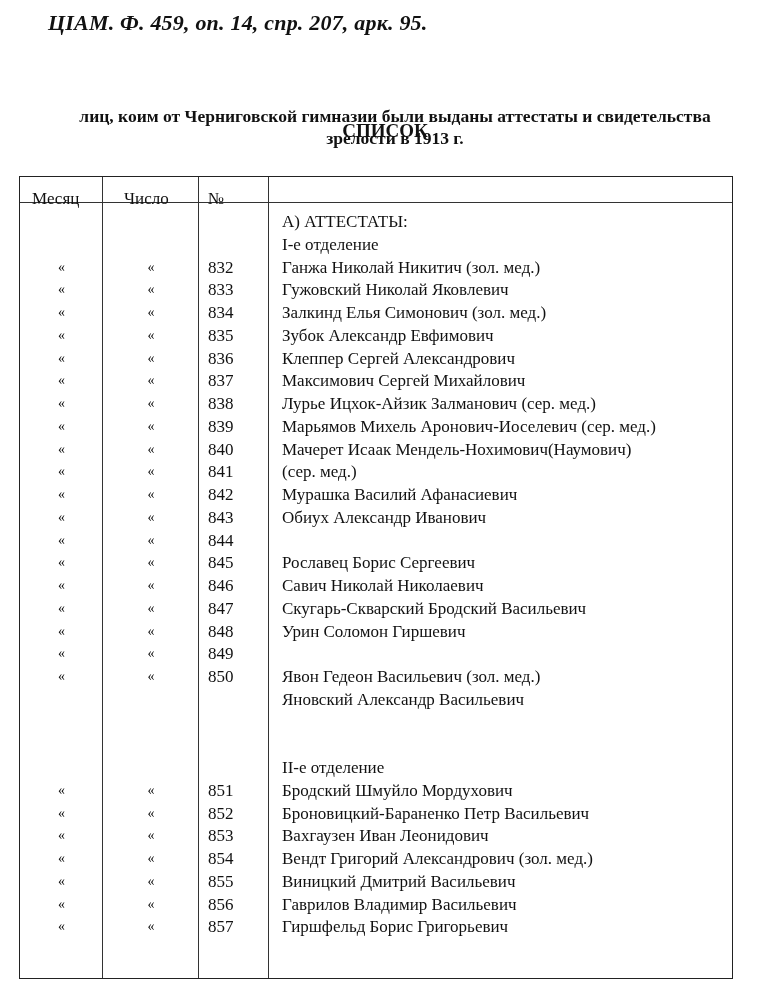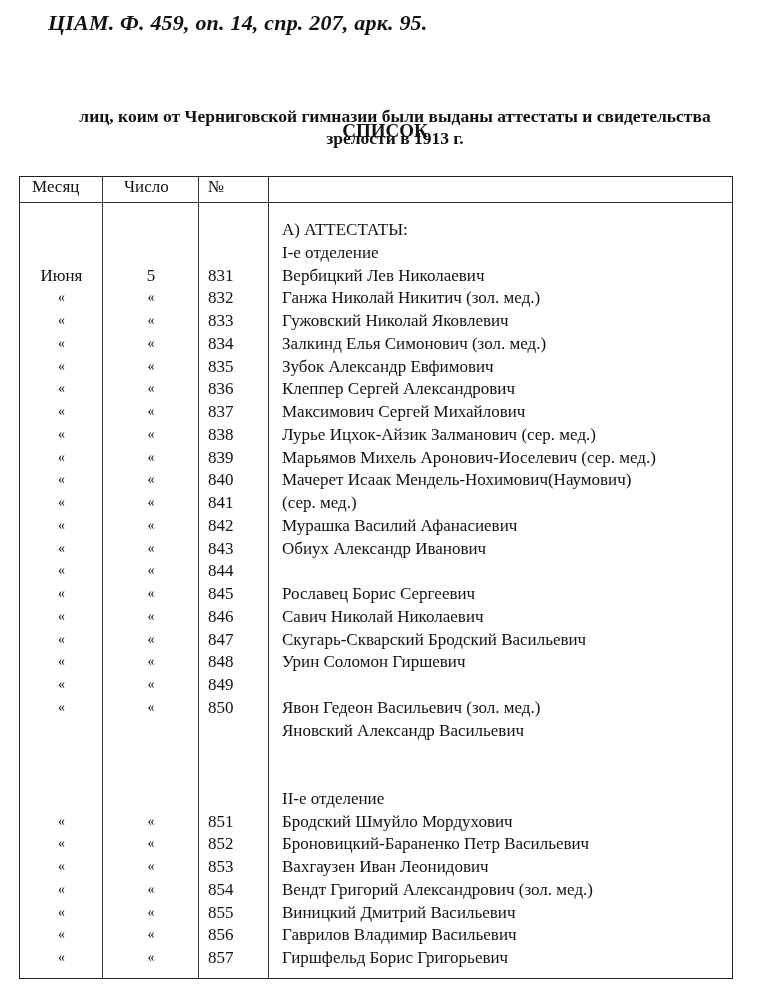--- a/index.html
+++ b/index.html
@@ -9,22 +9,22 @@
          font-weight:bold; font-style:italic; font-size:22px; letter-spacing:0.2px; }
   .title { position:absolute; left:0; width:770px; text-align:center;
            font-family:"Liberation Serif",serif; font-weight:bold; }
   .t1 { top:72px; font-size:19px;margin-top:48px; }
   .t2 { top:106px; font-size:17.5px; left:10px; width:770px; }
   .t3 { top:128px; font-size:17.5px; left:10px; width:770px; }
   .table { position:absolute; left:19px; top:176px; width:714px; height:803px;
            border:1.5px solid #222; box-sizing:border-box; }
   .vline { position:absolute; top:0; bottom:0; width:0; border-left:1.5px solid #333; }
   .hline { position:absolute; left:0; right:0; top:25px; height:0; border-top:1.5px solid #333; }
-  .hdr { position:absolute; top:0; font-size:17px; font-family:"Liberation Serif",serif; }
-  .rows { position:absolute; left:0; right:0; top:42px;text-decoration:underline; }
+  .hdr { position:absolute; top:12px; font-size:17px; font-family:"Liberation Serif",serif; }
+  .rows { position:absolute; left:0; right:0; top:34px;text-decoration:underline; }
   .row { position:relative; height:22.75px; line-height:22.75px; font-size:17px;
          font-family:"Liberation Serif",serif; }
   .c-month { position:absolute; left:0; width:83px; text-align:center; }
   .c-day { position:absolute; left:83px; width:96px; text-align:center; }
   .c-num { position:absolute; left:188px; width:60px; }
   .c-name { position:absolute; left:262px; white-space:nowrap; }
   .ditto { font-size:14px; }
 </style>
 </head>
 <body>
@@ -52,26 +52,20 @@
         <span class="c-num"></span>
         <span class="c-name">А) АТТЕСТАТЫ:</span>
       </div>
       <div class="row">
         <span class="c-month"></span>
         <span class="c-day"></span>
         <span class="c-num"></span>
         <span class="c-name">I-е отделение</span>
       </div>
       <div class="row">
-        <span class="c-month">Июня</span>
-        <span class="c-day">5</span>
-        <span class="c-num">831</span>
-        <span class="c-name">Вербицкий Лев Николаевич</span>
-      </div>
-      <div class="row">
         <span class="c-month ditto">«</span>
         <span class="c-day ditto">«</span>
         <span class="c-num">832</span>
         <span class="c-name">Ганжа Николай Никитич (зол. мед.)</span>
       </div>
       <div class="row">
         <span class="c-month ditto">«</span>
         <span class="c-day ditto">«</span>
         <span class="c-num">833</span>
         <span class="c-name">Гужовский Николай Яковлевич</span>

